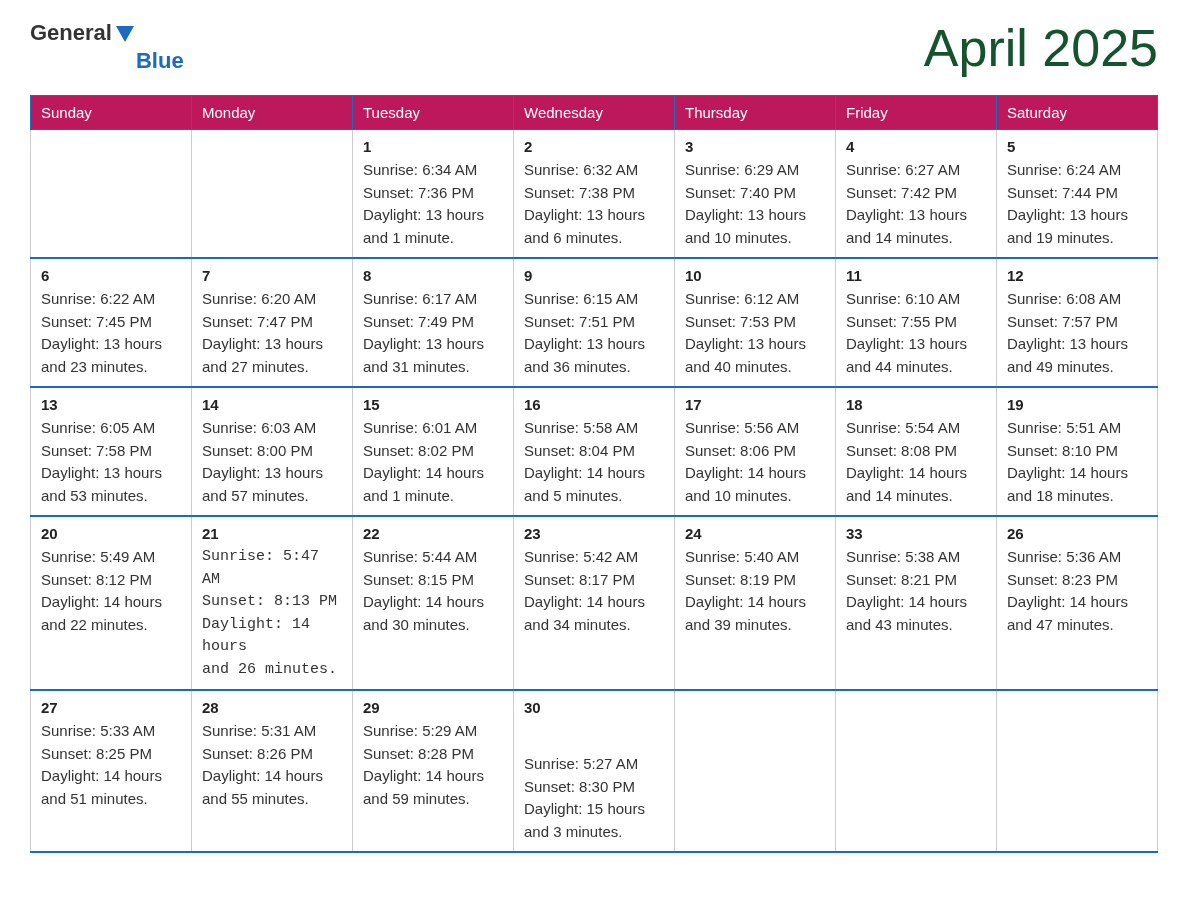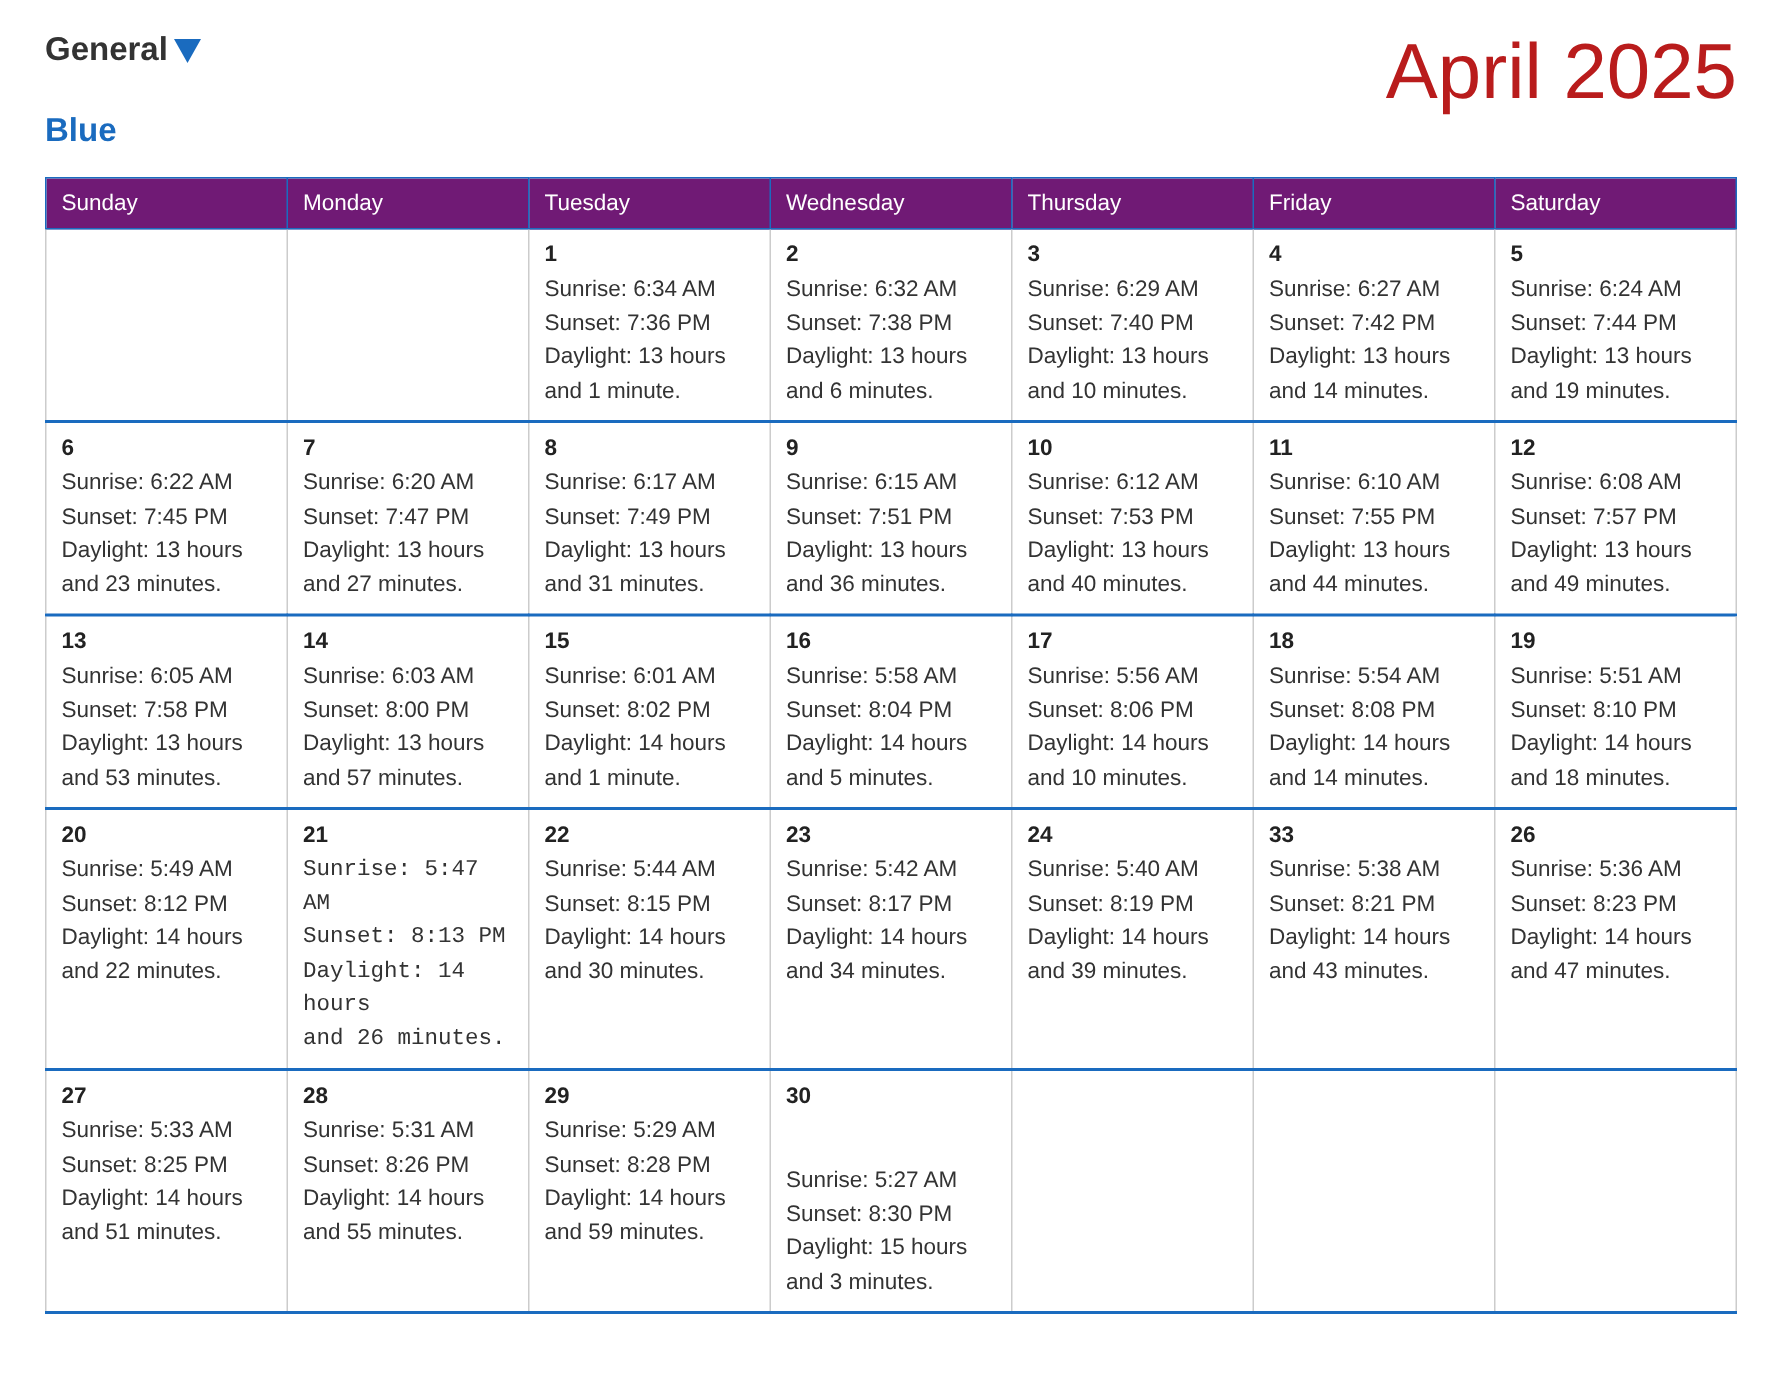--- a/index.html
+++ b/index.html
@@ -22,49 +22,48 @@
       color: #333;
     }
     .logo-text-blue {
       font-size: 22px;
       font-weight: bold;
       color: #1a6bbf;
       margin-top: 28px;
     }
     .logo-wrapper {
       display: flex;
-      flex-direction: column;
       align-items: flex-start;
     }
     .logo-row1 {
       display: flex;
       align-items: center;
     }
     .title-block {
       text-align: right;
     }
     .title-block h1 {
       font-size: 52px;
       font-weight: normal;
-      color: #b91c1c;
+      color: #14532d;
       line-height: 1.1;
     }
     .title-block h2 {
       font-size: 22px;
       font-weight: normal;
       color: #333;
       margin-top: 4px;
     }
     table {
       width: 100%;
       border-collapse: collapse;
       table-layout: fixed;
     }
     thead tr {
-      background-color: #701a75;
+      background-color: #be185d;
     }
     thead th {
       color: #fff;
       font-size: 15px;
       font-weight: normal;
       padding: 8px 10px;
       text-align: left;
       border: 1px solid #1a6bbf;
     }
     tbody td {

